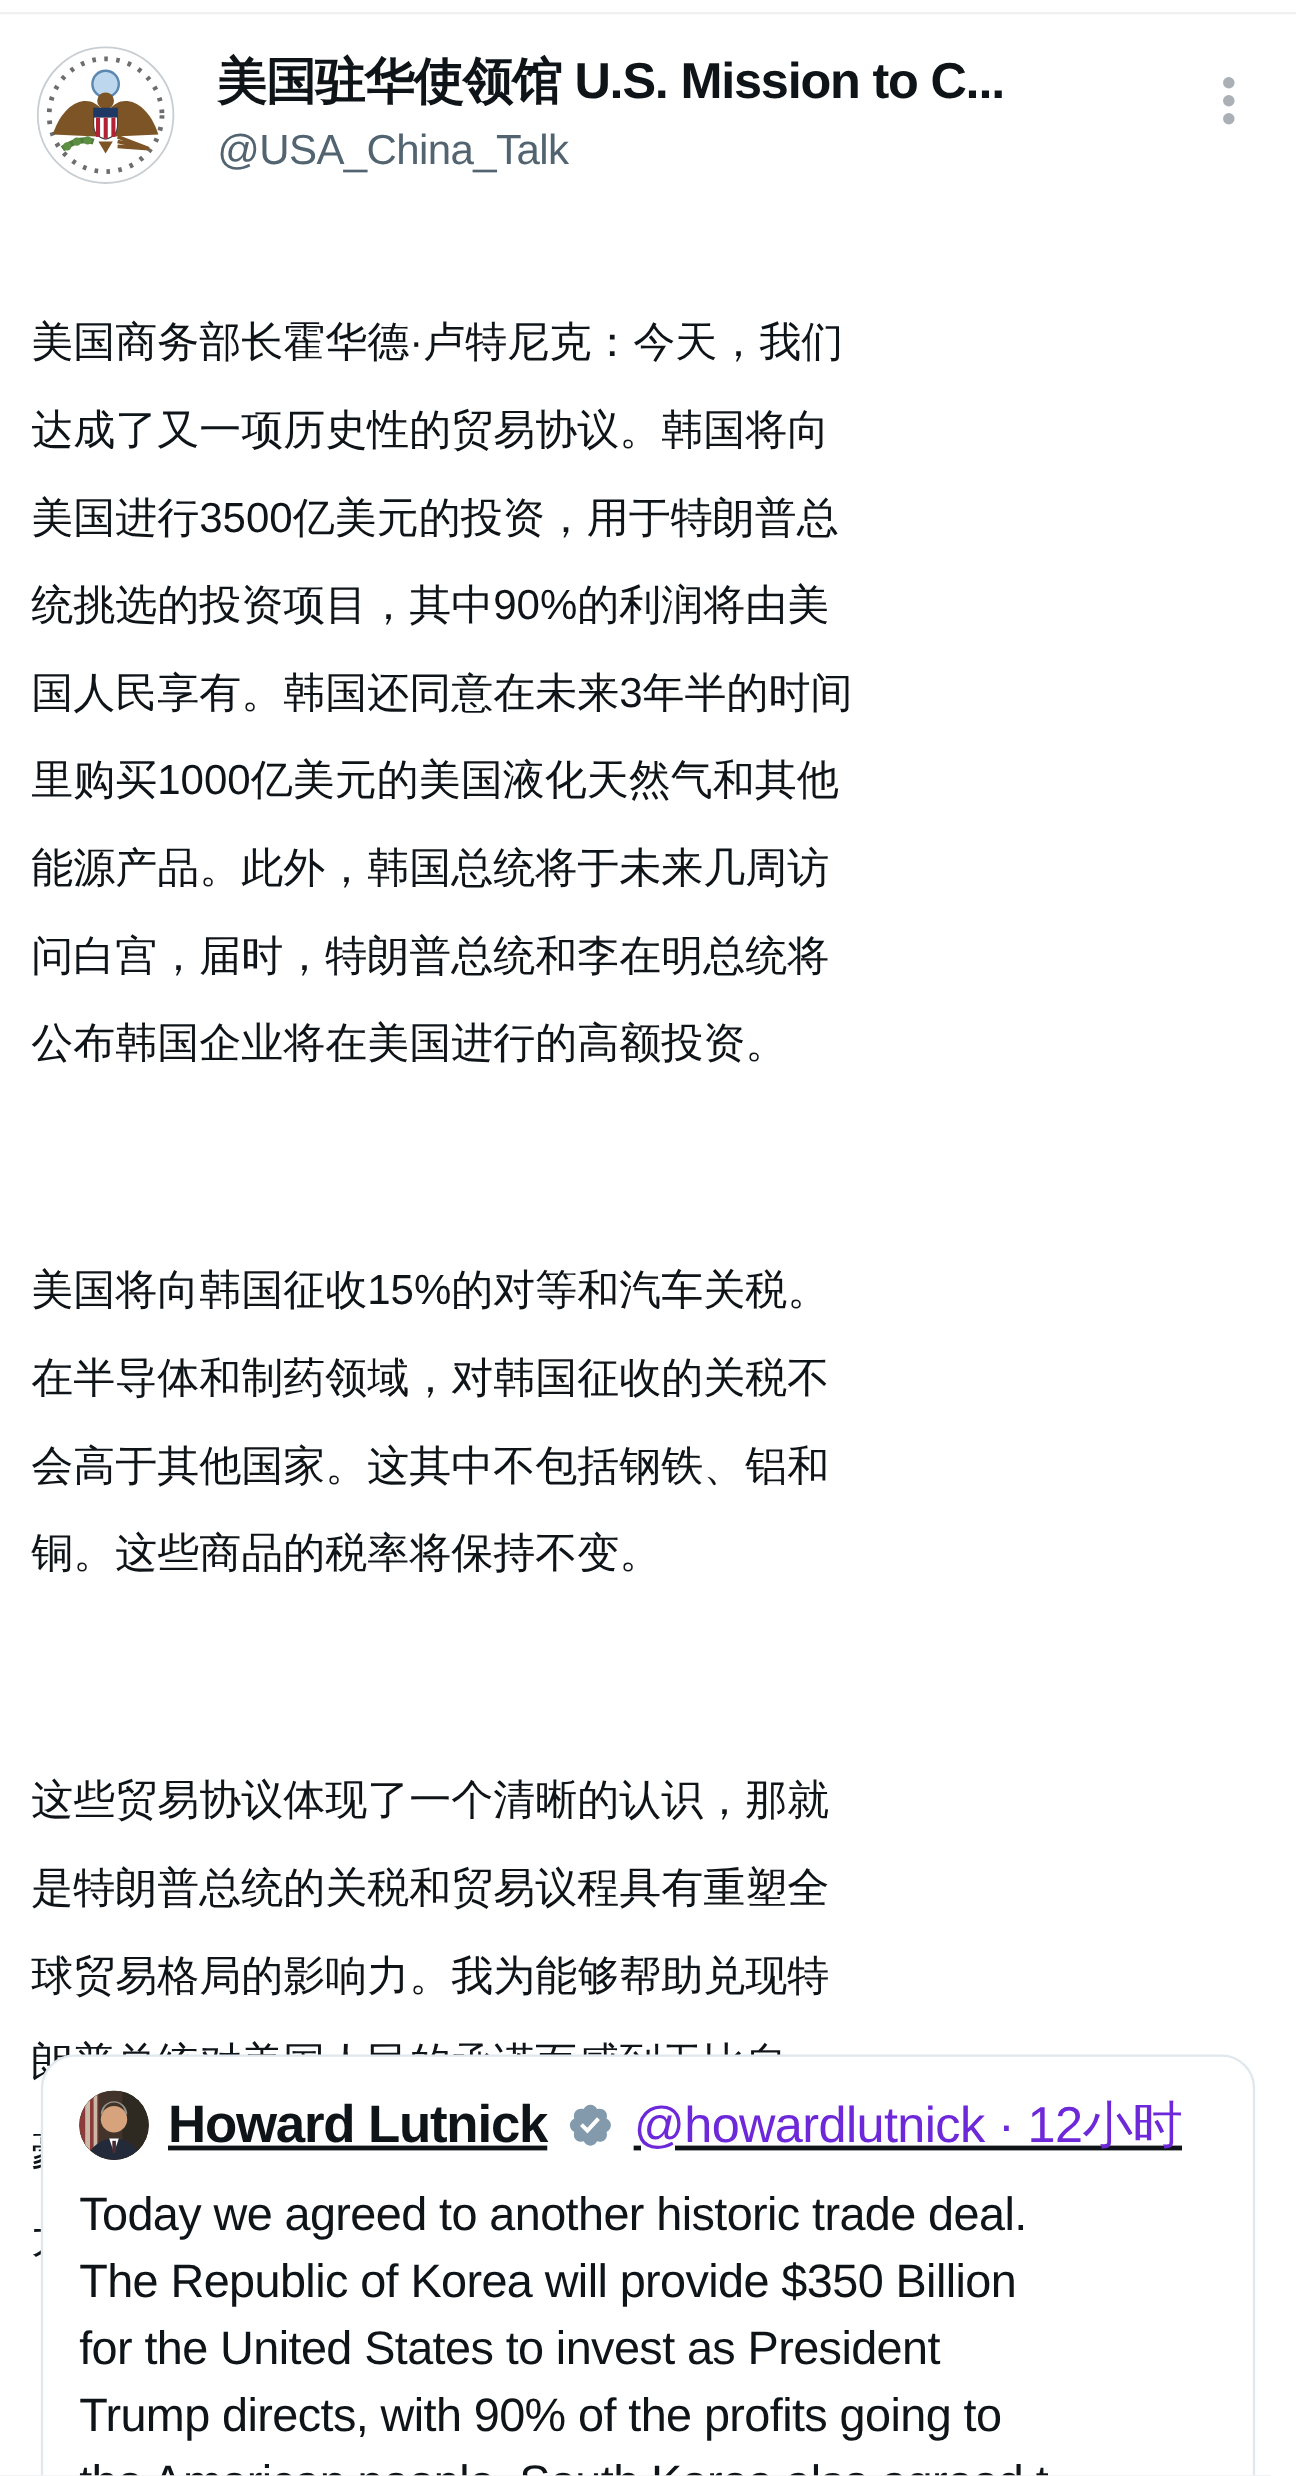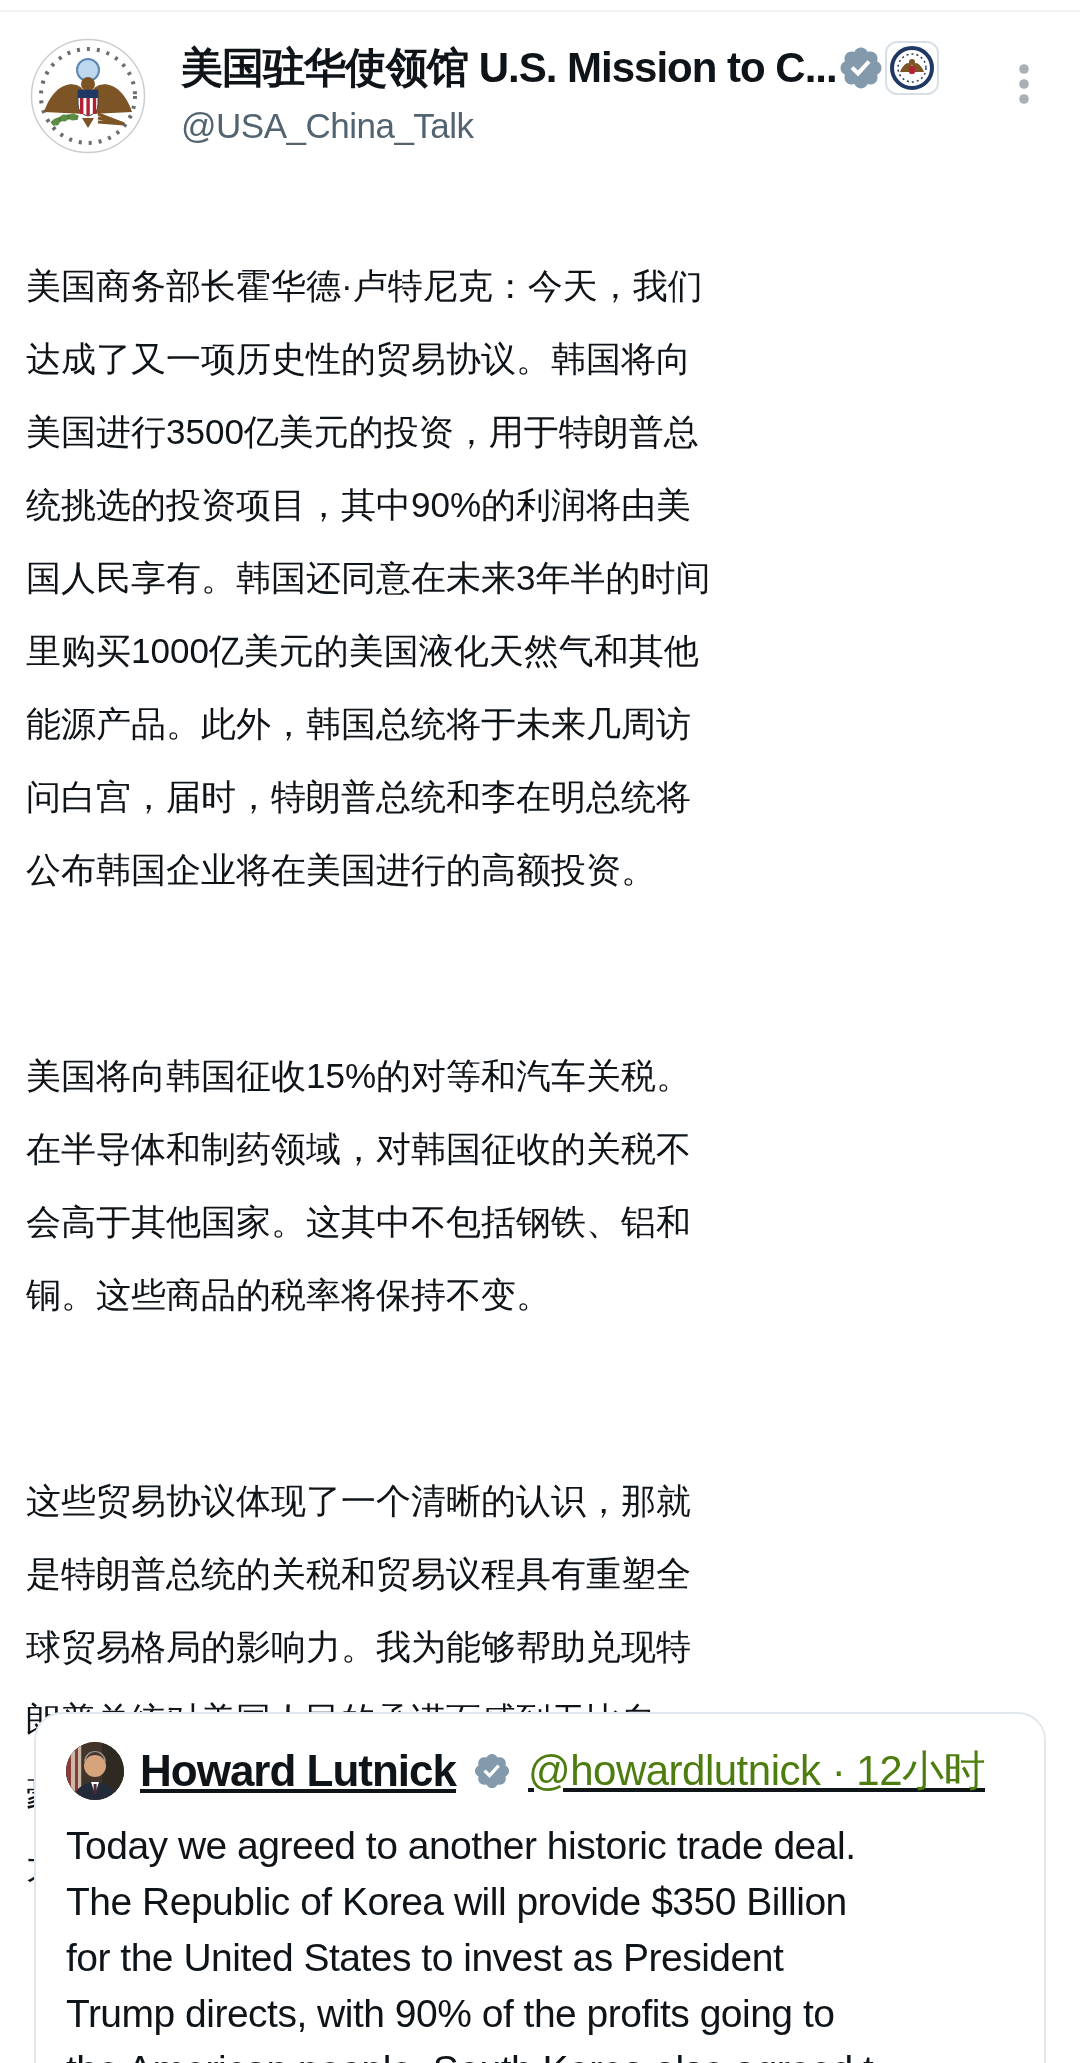--- a/index.html
+++ b/index.html
@@ -19,22 +19,22 @@
   }
   
   .avatar{
     position:absolute;left:30px;top:38px;width:116px;height:116px;
     border-radius:50%;overflow:hidden;background:#fff;
   }
   .author{
     position:absolute;left:181px;top:40px;right:88px;
   }
   .name-row{
-    display:flex;align-items:center;height:56px;
-    white-space:nowrap;overflow:hidden;
+    display:flex;height:56px;
+    white-space:nowrap;overflow:hidden;flex-direction:column;
   }
   .display-name{
     font-size:42px;font-weight:700;color:#0f1419;letter-spacing:-1px;
     white-space:nowrap;
   }
   .verified-badge{width:48px;height:48px;flex:none;display:block;}
   .affiliate-badge{
     width:54px;height:54px;flex:none;
     border:2px solid #d9e0e5;border-radius:12px;background:#fff;
     display:flex;align-items:center;justify-content:center;
@@ -68,21 +68,21 @@
   }
   .q-avatar{
     width:58px;height:58px;border-radius:50%;overflow:hidden;flex:none;
     background:#3a2e22;
   }
   .q-name{
     font-size:44px;font-weight:700;color:#0f1419;letter-spacing:-1px;
   }
   .q-verified{width:40px;height:40px;flex:none;display:block;}
   .q-meta{
-    font-size:42px;color:#4d7c0f;letter-spacing:-0.5px;
+    font-size:42px;color:#6d28d9;letter-spacing:-0.5px;
   }
   .q-text{
     margin-top:18px;
     font-size:39px;line-height:56px;color:#0f1419;
     white-space:pre-line;letter-spacing:-0.5px;
   }
 </style>
 </head>
 <body>
 

